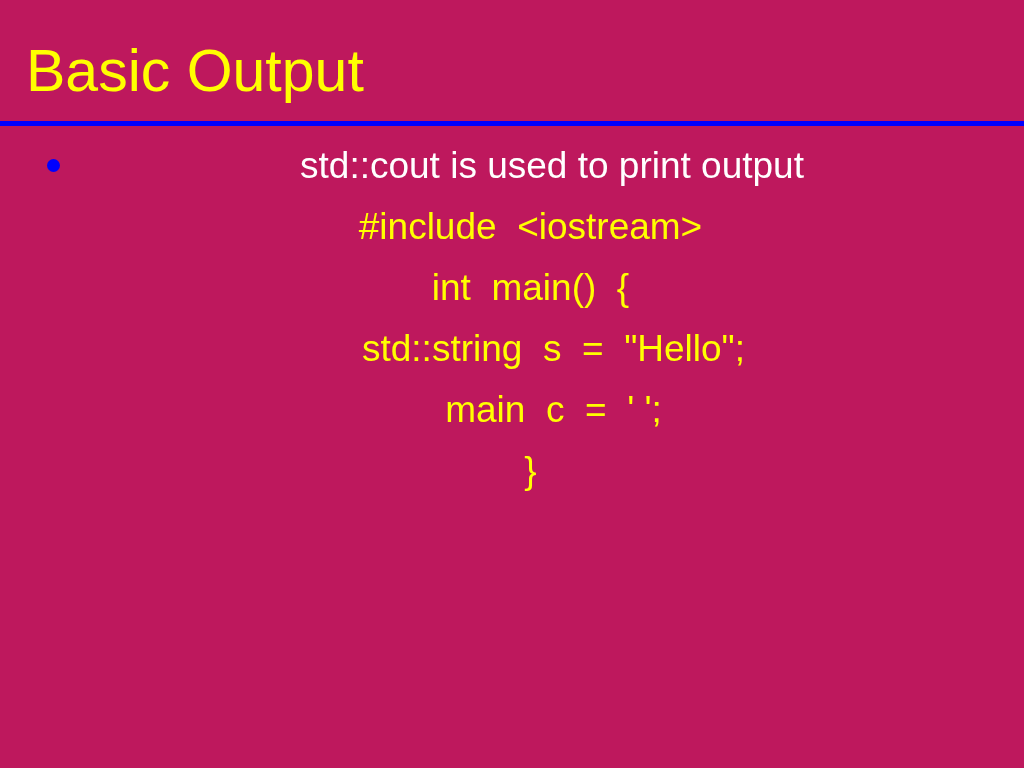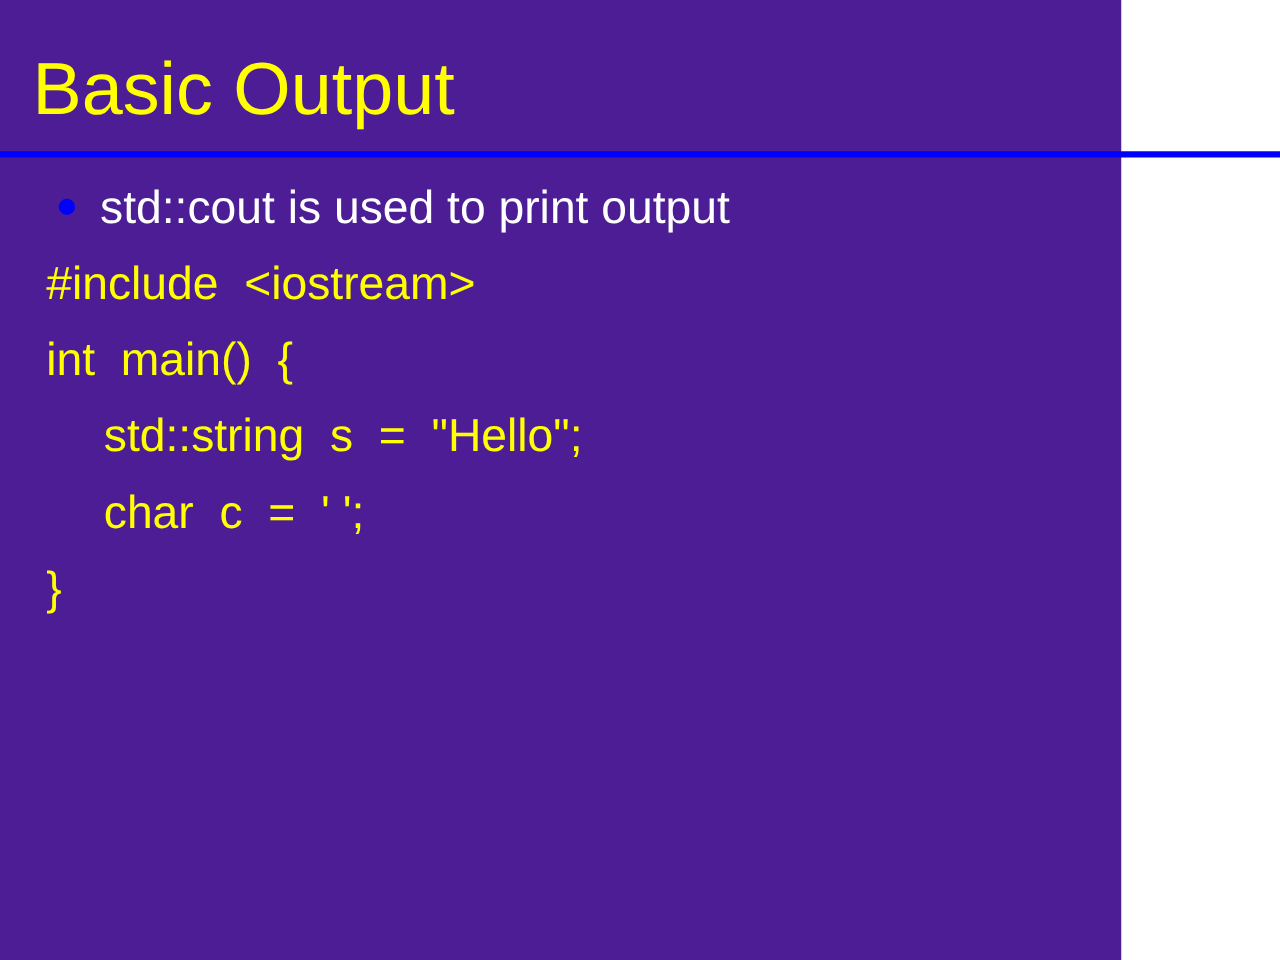--- a/index.html
+++ b/index.html
@@ -7,23 +7,23 @@
     padding: 0;
   }
   body {
     width: 1024px;
     height: 768px;
     overflow: hidden;
     font-family: "Liberation Sans", sans-serif;
   }
   #slide {
     position: relative;
-    width: 897px;
+    width: 1024px;
     height: 768px;
-    background: #4c1d95;
+    background: #be185d;
     box-sizing: border-box;
   }
   #slide-title {
     position: absolute;
     left: 26px;
     top: 38px;
     font-size: 59px;
     line-height: 66px;
     color: #FFFF00;
     font-weight: normal;
@@ -37,20 +37,21 @@
     top: 121px;
     width: 1024px;
     height: 5px;
     background: #0000FF;
   }
   #body-block {
     position: absolute;
     left: 0;
     top: 140px;
     width: 1024px;
+    text-align: center;
   }
   .bullet-row {
     position: relative;
     height: 56px;
     padding-left: 80px;
     box-sizing: border-box;
   }
   .bullet-marker {
     position: absolute;
     left: 47px;
@@ -93,18 +94,18 @@
 
     <div class="bullet-row">
       <span class="bullet-marker"></span>
       <span class="bullet-text">std::cout is used to print output</span>
     </div>
 
     <div class="code-block">
       <span class="code-line">#include  &lt;iostream&gt;</span>
       <span class="code-line">int  main()  {</span>
       <span class="code-line indent-1">std::string  s  =  "Hello";</span>
-      <span class="code-line indent-1">char  c  =  ' ';</span>
+      <span class="code-line indent-1">main  c  =  ' ';</span>
       <span class="code-line">}</span>
     </div>
 
   </div>
 </div>
 
 </body></html>

